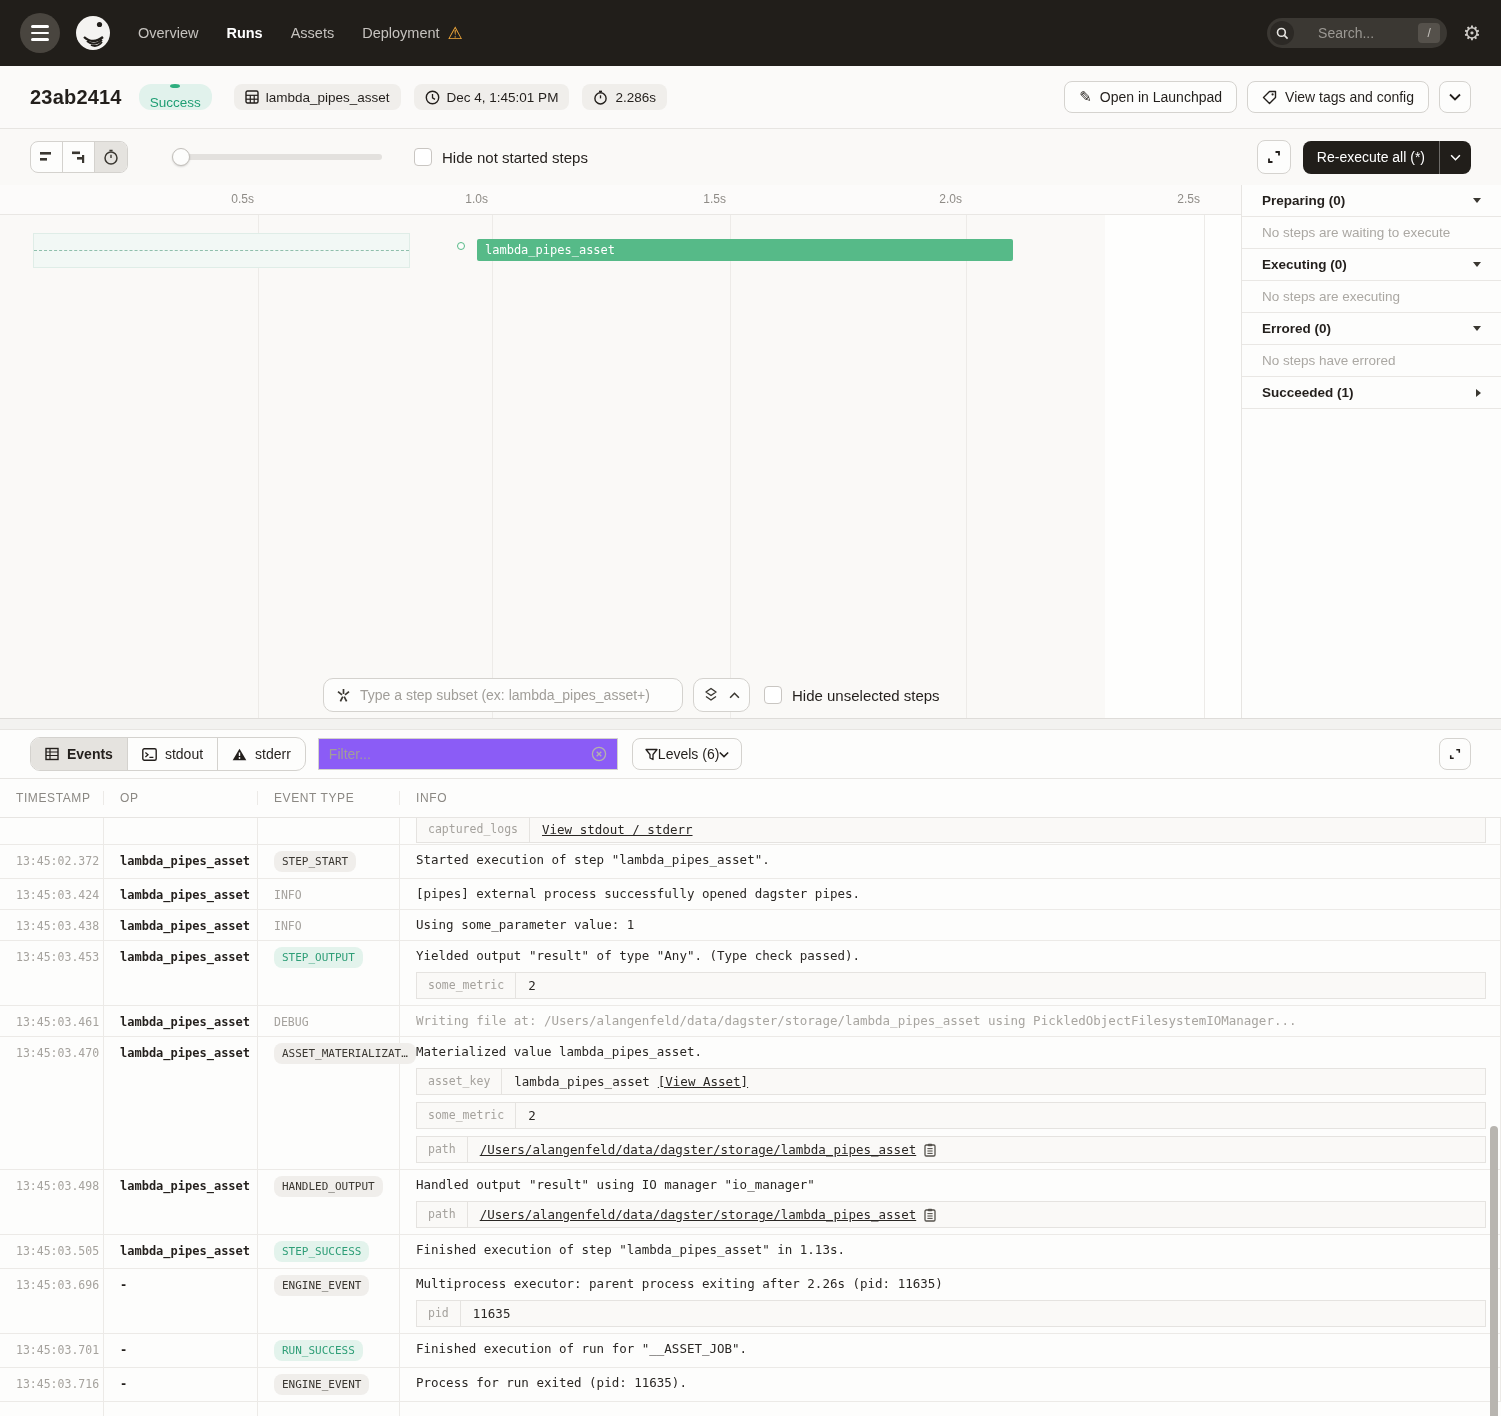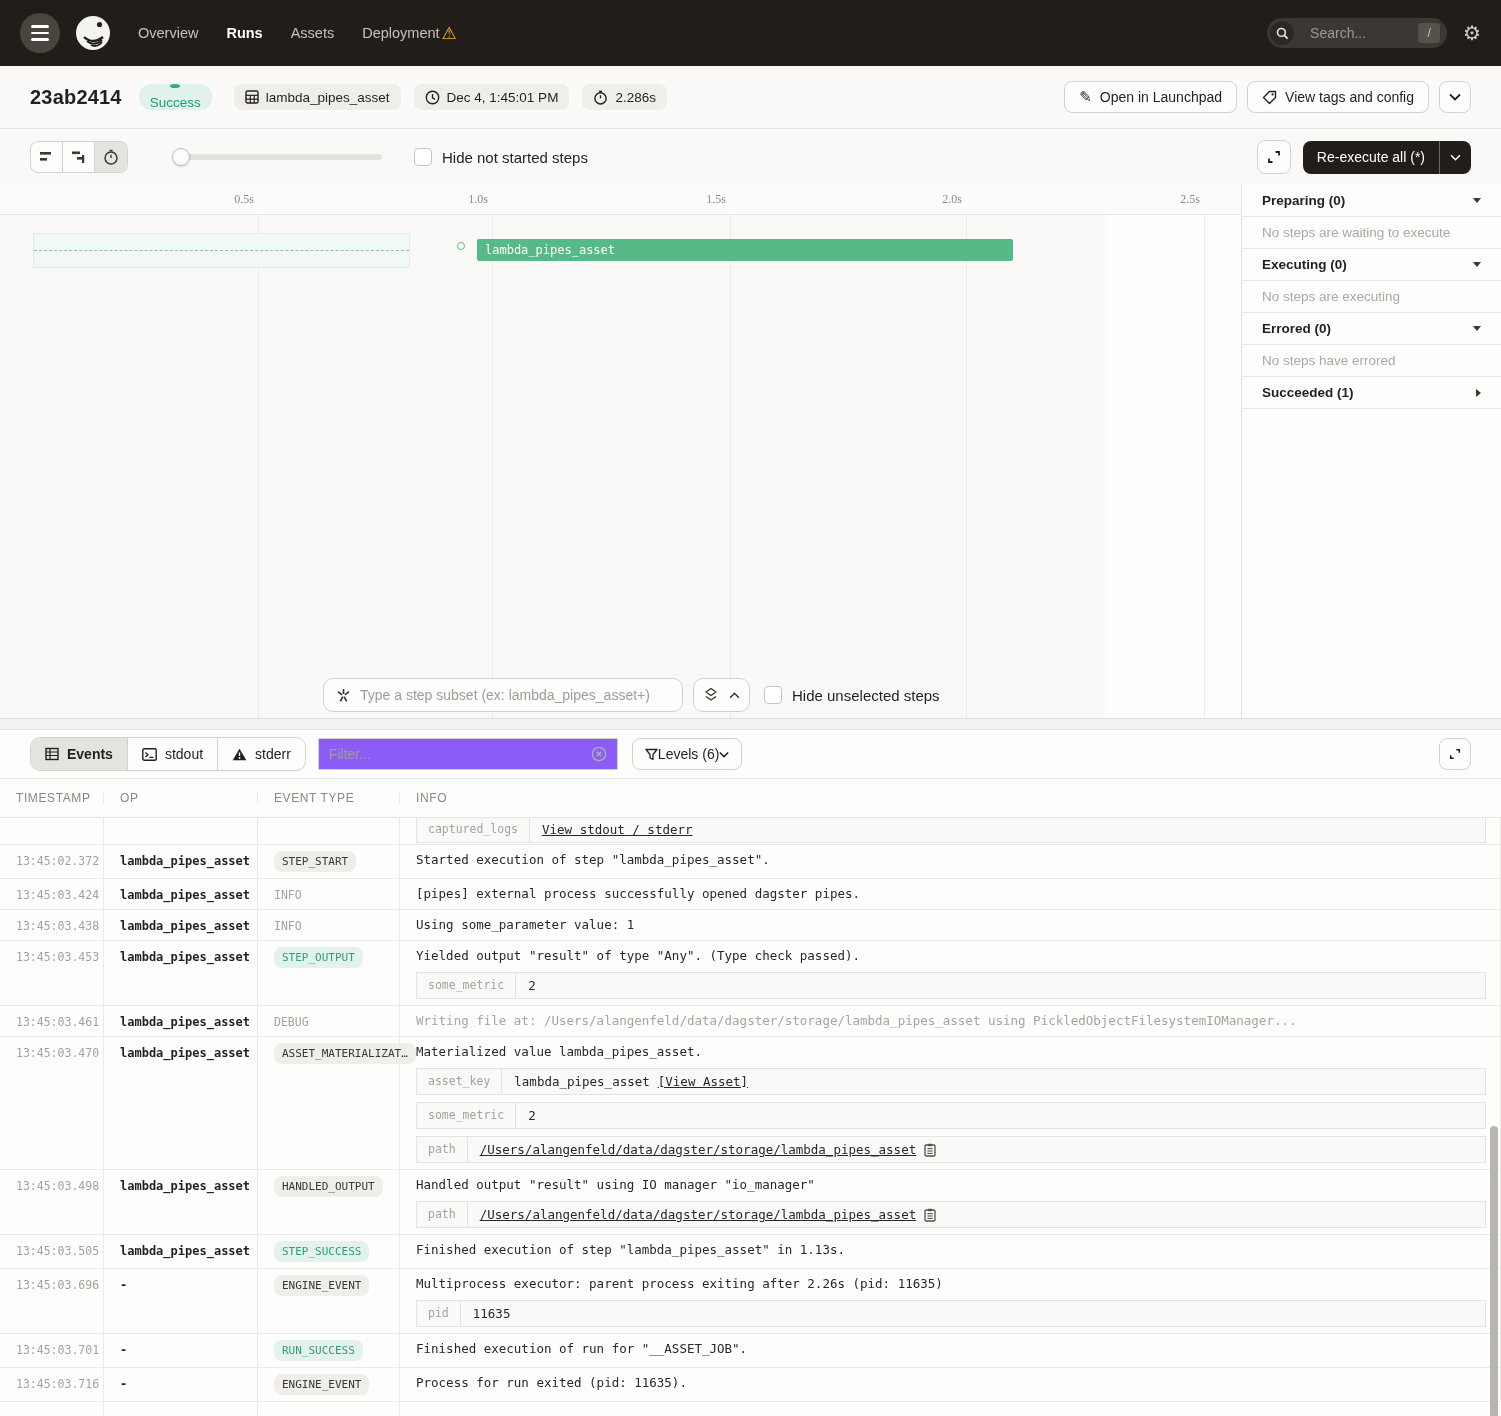--- a/index.html
+++ b/index.html
@@ -6,26 +6,26 @@
   html,body { width:1501px; height:1416px; font-family:"Liberation Sans", sans-serif; background:#FAF9F7; overflow:hidden; position:relative; }
 
   
   .topnav { position:absolute; top:0; left:0; width:1501px; height:66px; background:#211E1A; display:flex; align-items:center; padding:0 20px; }
   .hamburger { width:40px; height:40px; border-radius:50%; background:#49453F; display:flex; flex-direction:column; justify-content:center; align-items:center; gap:4px; cursor:pointer; }
   .hamburger span { display:block; width:18px; height:2.5px; background:#fff; border-radius:2px; }
   .logo { width:38px; height:38px; margin-left:14px; }
   .nav-items { display:flex; gap:28px; margin-left:26px; align-items:center; }
   .nav-item { font-size:14.5px; color:#C5C2BE; cursor:pointer; }
   .nav-item.active { color:#fff; font-weight:bold; }
-  .nav-deploy { display:flex; align-items:center; gap:2px; }
+  .nav-deploy { display:flex; align-items:center; gap:8px; }
   .warn-tri { color:#F2A93B; font-size:17px; line-height:1; }
   .topnav-right { margin-left:auto; display:flex; align-items:center; gap:16px; }
   .searchbox { width:180px; height:30px; border-radius:15px; background:#3B3833; display:flex; align-items:center; padding:3px; }
   .search-circle { width:24px; height:24px; border-radius:50%; background:#2C2925; display:flex; align-items:center; justify-content:center; flex:none; }
-  .searchbox input { background:transparent; border:none; outline:none; color:#C9C6C1; font-size:14px; width:100px; margin-left:16px; }
+  .searchbox input { background:transparent; border:none; outline:none; color:#C9C6C1; font-size:14px; width:100px; margin-left:24px; }
   .searchbox input::placeholder { color:#9B9893; }
   .slash-key { width:22px; height:20px; background:#55514B; border-radius:4px; color:#C9C6C1; font-size:12px; display:flex; align-items:center; justify-content:center; margin-left:auto; margin-right:4px; }
   .gear { color:#CFCCC8; font-size:20px; line-height:1; cursor:pointer; }
 
   
   .run-header { position:absolute; top:66px; left:0; width:1501px; height:63px; background:#FBFAF9; border-bottom:1px solid #E7E5E2; display:flex; align-items:center; padding:0 30px; }
   .run-id { font-size:20px; font-weight:bold; color:#231F1C; letter-spacing:0.2px; }
   .tag { height:26px; display:inline-flex; align-items:center; gap:7px; padding:0 11px; border-radius:8px; background:#F0EEEB; font-size:13.5px; color:#231F1C; }
   .tag + .tag { margin-left:13px; }
   .success-badge { margin-left:17px; background:#E1F2EC; border-radius:12px; color:#1F9E74;flex-direction:column; }
@@ -49,21 +49,21 @@
   .check-label { font-size:15px; color:#231F1C; }
   .gantt-toolbar .checkbox-row { margin-left:32px;text-align:center; }
   .gantt-toolbar-right { margin-left:auto; display:flex; align-items:center; gap:12px; }
   .reexec { height:33px; background:#211E1A; border-radius:8px; display:flex; align-items:stretch; overflow:hidden; cursor:pointer; }
   .reexec-main { display:flex; align-items:center; color:#fff; font-size:14px; padding:0 14px; }
   .reexec-caret { display:flex; align-items:center; padding:0 10px; border-left:1px solid rgba(255,255,255,0.35); color:#fff; }
 
   
   .gantt { position:absolute; top:185px; left:0; width:1241px; height:533px; background:#FAF9F7; }
   .timeline-head { position:absolute; top:0; left:0; width:100%; height:30px; background:#FCFBFA; border-bottom:1px solid #E9E7E4; }
-  .tick-label { position:absolute; top:7px; width:60px; text-align:right; font-family:Liberation Serif, serif; font-size:12px; color:#8E8B86; }
+  .tick-label { position:absolute; top:7px; width:60px; text-align:right; font-family:Liberation Sans, sans-serif; font-size:12px; color:#8E8B86; }
   .chart-body { position:absolute; top:30px; left:0; width:100%; height:503px; overflow:hidden; }
   .gridline { position:absolute; top:0; bottom:0; width:1px; background:#EDEBE8; }
   .after-run { position:absolute; top:0; bottom:0; left:1105px; width:136px; background:#FEFEFD; }
   .wait-box { position:absolute; left:33px; top:18px; width:377px; height:35px; background:#F2F8F5; border:1px solid #DFEDE7; }
   .wait-line { position:absolute; left:0; right:0; top:16px; border-top:1.5px dashed #8FBFAC; }
   .step-marker { position:absolute; left:457px; top:27px; width:8px; height:8px; border-radius:50%; border:1.5px solid #56BA88; background:#FDFDFC; }
   .gantt-bar { position:absolute; left:477px; top:24px; width:536px; height:22px; border-radius:2px; display:flex; align-items:center; padding-left:8px; cursor:pointer; }
   .gantt-bar-label { font-family:"DejaVu Sans Mono", monospace; font-size:12px; color:#fff; }
   .gantt-bottom { position:absolute; left:0; top:457px; width:100%; height:46px; display:flex; align-items:center; }
   .step-subset { margin-left:323px; width:360px; height:34px; border:1px solid #D4D2CE; border-radius:10px; background:#FDFDFC; display:flex; align-items:center; padding:0 12px; gap:9px; }

